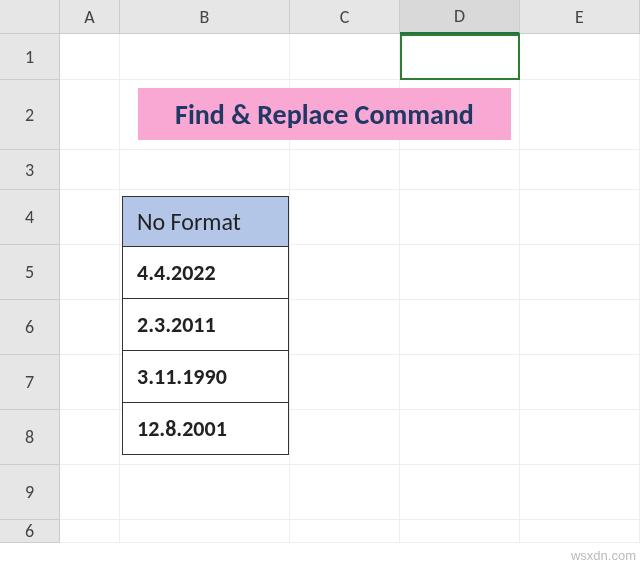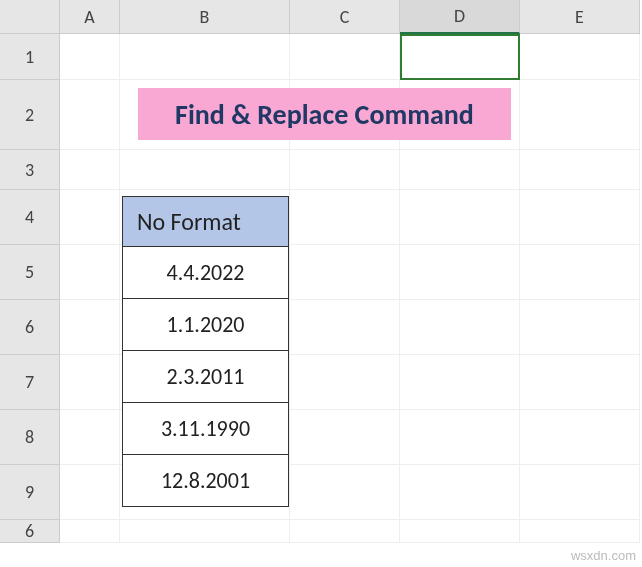--- a/index.html
+++ b/index.html
@@ -84,24 +84,25 @@
     color: #222;
     text-align: left;
     height: 50px;
     width: 166px;
   }
   .data-table td {
     border: 1.5px solid #333;
     padding: 8px 14px;
     font-size: 22px;
     color: #222;
-    text-align: center;
+    text-align: left;
     background: #fff;
     height: 52px;
     width: 166px;
+    font-weight: bold;
   }
   .selected-cell {
     position: absolute;
     left: 400px;
     top: 34px;
     width: 120px;
     height: 46px;
     border: 2px solid #2e7d32;
     z-index: 3;
     pointer-events: none;
@@ -204,23 +205,20 @@
   <thead>
     <tr>
         <th>No Format</th>
       </tr>
   </thead>
   <tbody>
     <tr>
         <td>4.4.2022</td>
       </tr>
     <tr>
-        <td>1.1.2020</td>
-      </tr>
-    <tr>
         <td>2.3.2011</td>
       </tr>
     <tr>
         <td>3.11.1990</td>
       </tr>
     <tr>
         <td>12.8.2001</td>
       </tr>
   </tbody>
 </table>

